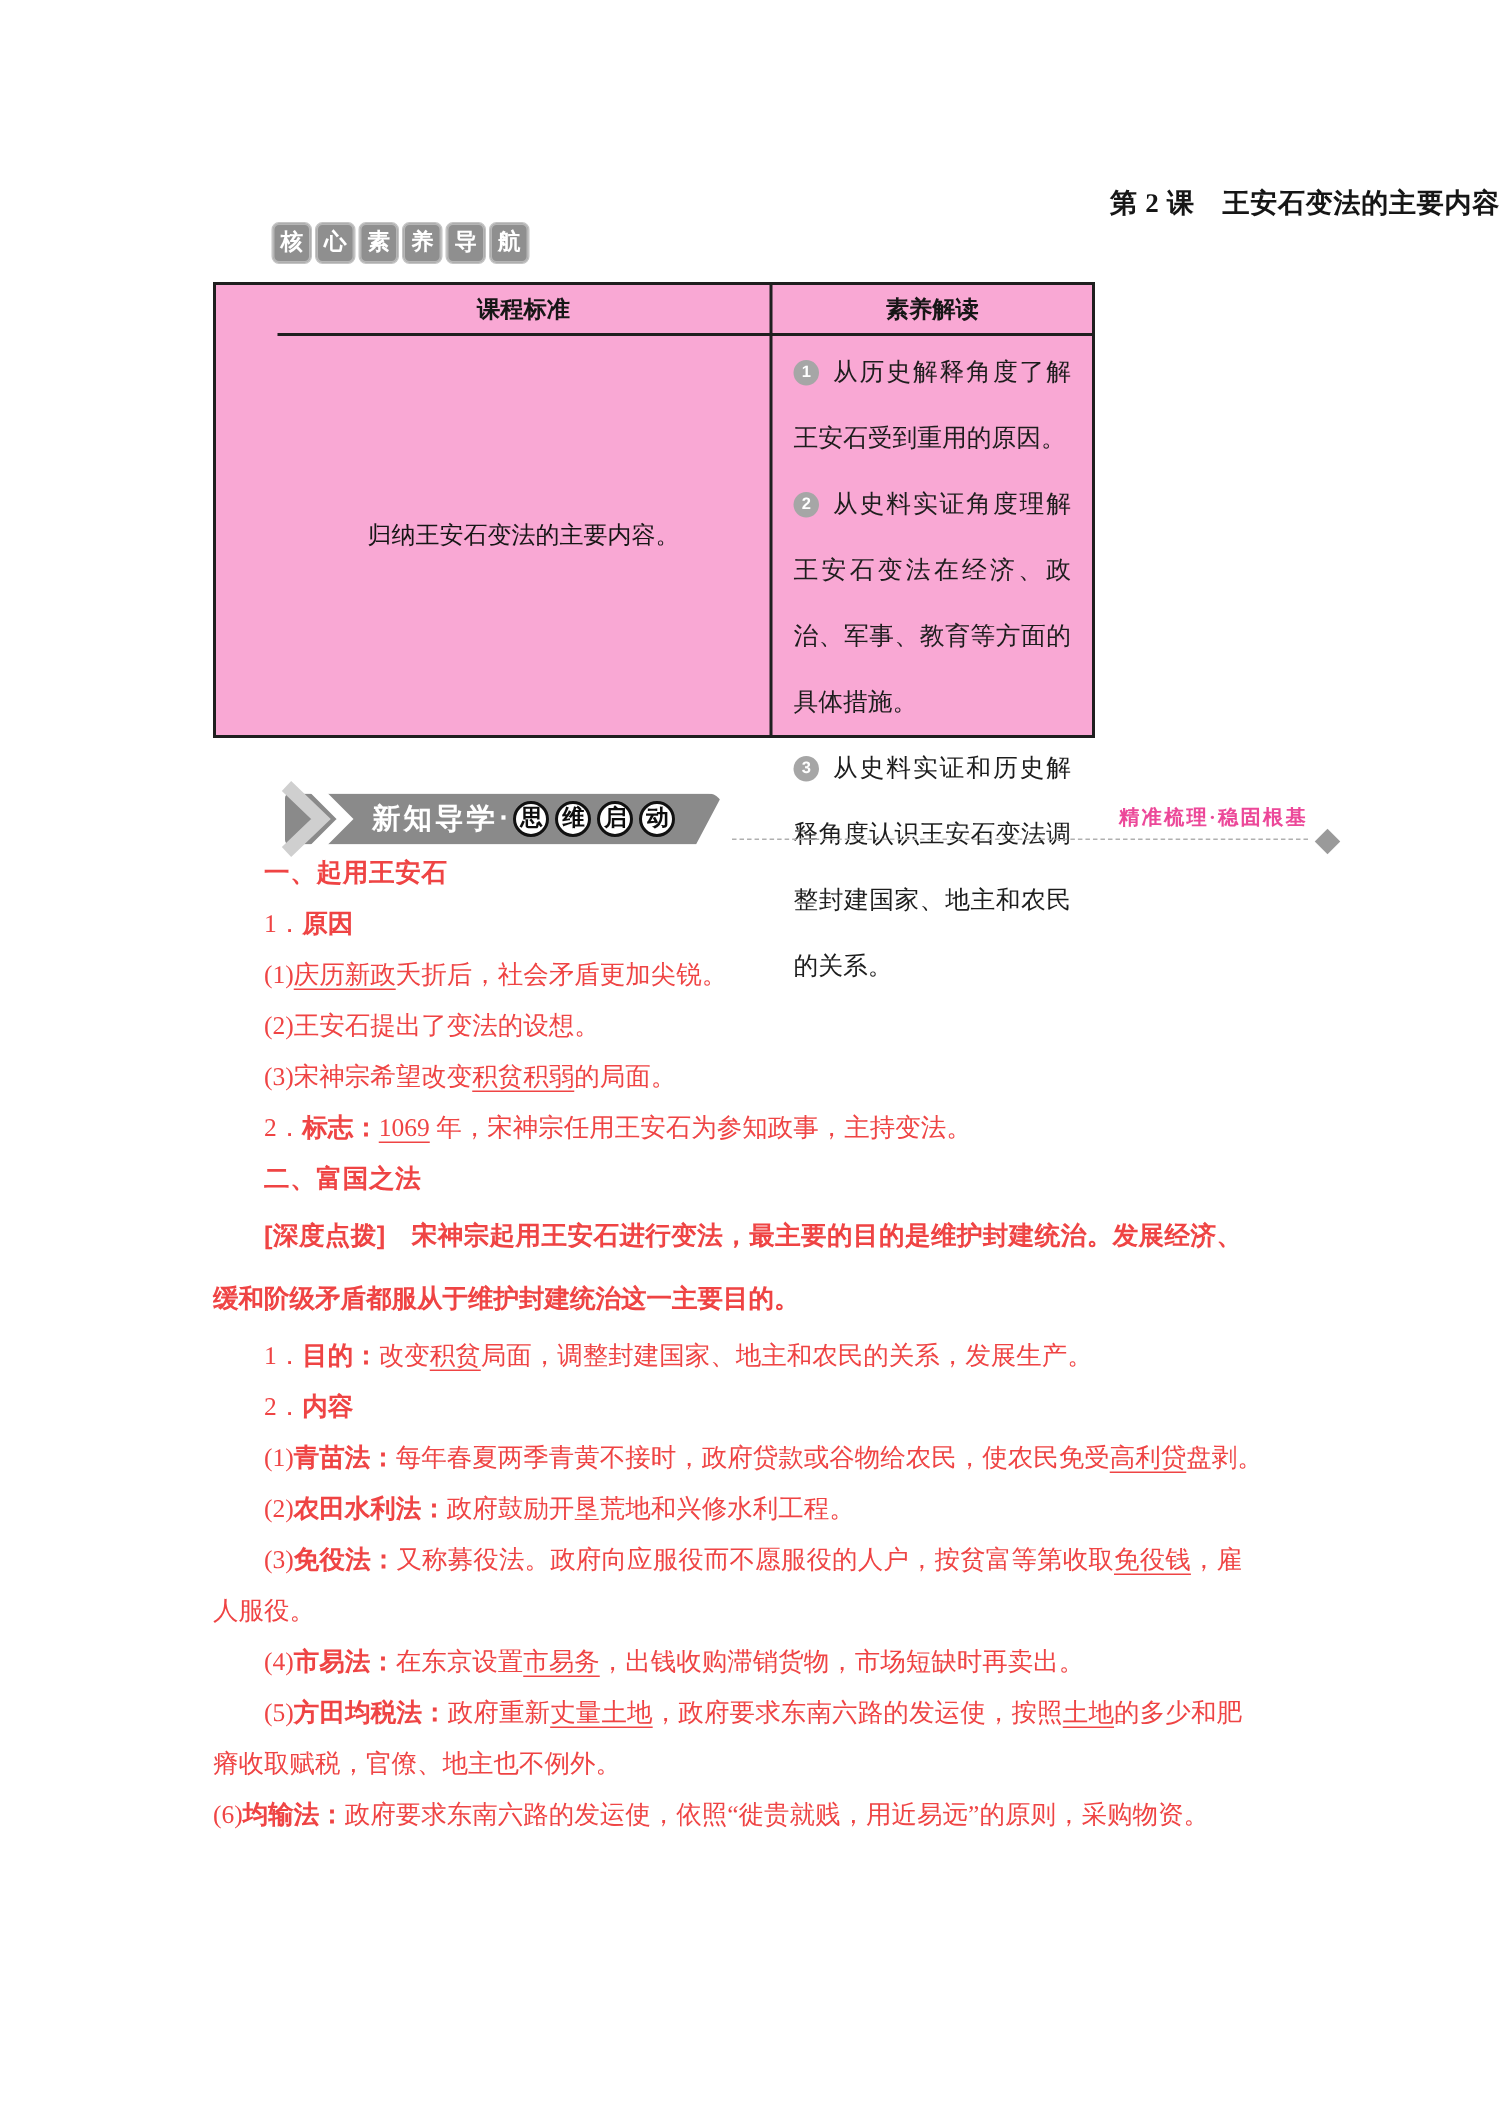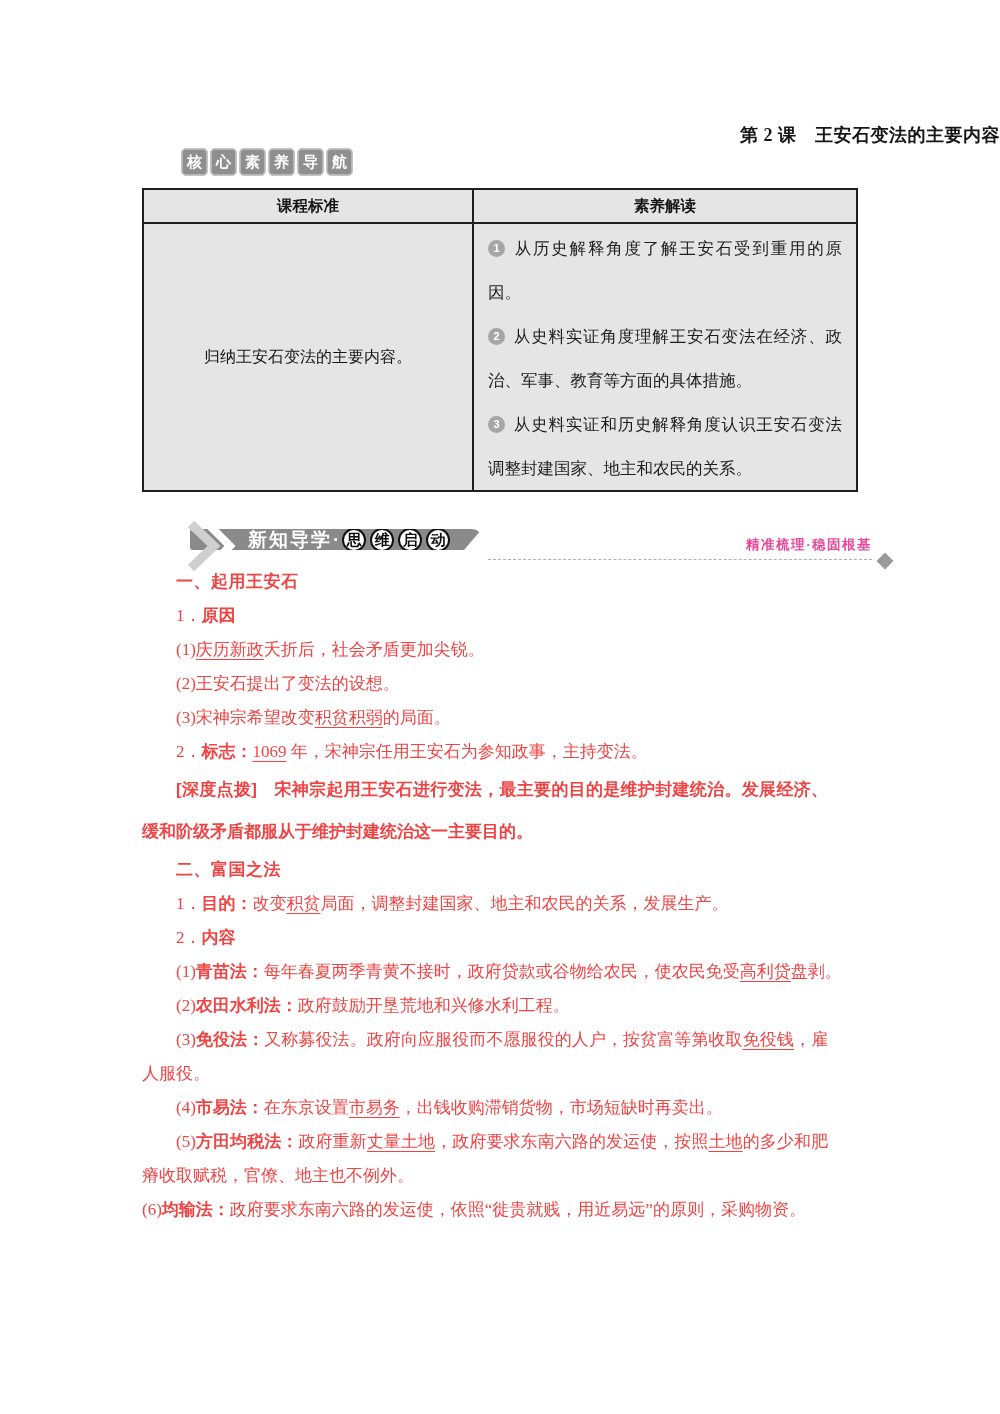--- a/index.html
+++ b/index.html
@@ -18,41 +18,41 @@
 
   
   #badge{position:absolute;left:181px;top:148px;display:flex;gap:2px;}
   .badge-char{display:block;width:25px;height:26px;border-radius:5px;
     background:var(--badge-gray);border:1px solid #c4c4c4;
     box-shadow:inset 0 0 0 1px rgba(255,255,255,.35);
     color:#fff;font-family:var(--sans);font-weight:bold;font-size:15px;
     line-height:26px;text-align:center;}
 
   
-  #std-table{position:absolute;left:142px;top:188px;width:716px;
-    border:2px solid var(--border-black);box-sizing:border-box;background:#e5e5e5;}
+  #std-table{position:absolute;left:142px;top:188px;width:588px;
+    border:2px solid var(--border-black);box-sizing:border-box;background:#f9a8d4;padding-left:41px;}
   .t-head{display:flex;border-bottom:2px solid var(--border-black);height:32px;}
   .t-h1,.t-h2{display:flex;align-items:center;justify-content:center;
     font-family:var(--sans);font-weight:bold;font-size:15.5px;}
   .t-h1{width:330px;border-right:2px solid var(--border-black);box-sizing:border-box;}
   .t-h2{flex:1;text-align:right;}
   .t-body{display:flex;height:266px;}
   .t-c1{width:330px;border-right:2px solid var(--border-black);box-sizing:border-box;
     display:flex;align-items:center;justify-content:center;
     font-family:var(--sans);font-size:16px;}
   .t-c2{flex:1;padding:2px 14px 0 14px;border-radius:16px;}
   .sy-item{margin:0;font-family:var(--sans);font-size:16.5px;line-height:44px;
     text-align:justify;color:#1d1d1d;}
   .circle-num{display:inline-block;width:17px;height:17px;border-radius:50%;
     background:var(--num-gray);color:#fff;font-family:var(--sans);font-weight:bold;
     font-size:11px;line-height:17px;text-align:center;margin-right:8px;
     vertical-align:2px;}
 
   
-  #banner-bar{position:absolute;left:190px;top:529px;width:292px;height:21px;
+  #banner-bar{position:absolute;left:190px;top:529px;width:292px;height:34px;
     background:var(--banner-gray);border-radius:3px 10px 0 3px;
     clip-path:polygon(0 0,100% 0,calc(100% - 18px) 100%,0 100%);
     display:flex;align-items:center;padding-left:58px;box-sizing:border-box;z-index:1;}
   #chevron-svg{position:absolute;left:182px;top:520px;z-index:2;}
   .banner-title{color:#fff;font-family:var(--sans);font-weight:bold;
     font-size:19px;letter-spacing:2px;}
   .banner-sep{color:#fff;font-family:var(--sans);font-weight:bold;font-size:19px;
     margin:0 3px 0 1px;}
   #banner-circles{display:flex;gap:4px;}
   .banner-circle{display:block;width:24px;height:24px;border-radius:50%;
@@ -126,22 +126,22 @@
 <div id="banner-label">精准梳理·稳固根基</div>
 <div id="banner-diamond"></div>
 
 <div id="body-copy">
     <p class="bp h"><span>一、起用王安石</span></p>
     <p class="bp"><span>1．</span><span class="b">原因</span></p>
     <p class="bp"><span>(1)</span><span class="u">庆历新政</span><span>夭折后，社会矛盾更加尖锐。</span></p>
     <p class="bp"><span>(2)王安石提出了变法的设想。</span></p>
     <p class="bp"><span>(3)宋神宗希望改变</span><span class="u">积贫积弱</span><span>的局面。</span></p>
     <p class="bp"><span>2．</span><span class="b">标志：</span><span class="u">1069</span><span> 年，宋神宗任用王安石为参知政事，主持变法。</span></p>
+    <p class="bp h"><span>二、富国之法</span></p>
     <p class="bp dianbo w2"><span>[深度点拨]　宋神宗起用王安石进行变法，最主要的目的是维护封建统治。发展经济、缓和阶级矛盾都服从于维护封建统治这一主要目的。</span></p>
-    <p class="bp h"><span>二、富国之法</span></p>
     <p class="bp"><span>1．</span><span class="b">目的：</span><span>改变</span><span class="u">积贫</span><span>局面，调整封建国家、地主和农民的关系，发展生产。</span></p>
     <p class="bp"><span>2．</span><span class="b">内容</span></p>
     <p class="bp"><span>(1)</span><span class="b">青苗法：</span><span>每年春夏两季青黄不接时，政府贷款或谷物给农民，使农民免受</span><span class="u">高利贷</span><span>盘剥。</span></p>
     <p class="bp"><span>(2)</span><span class="b">农田水利法：</span><span>政府鼓励开垦荒地和兴修水利工程。</span></p>
     <p class="bp w2"><span>(3)</span><span class="b">免役法：</span><span>又称募役法。政府向应服役而不愿服役的人户，按贫富等第收取</span><span class="u">免役钱</span><span>，雇人服役。</span></p>
     <p class="bp"><span>(4)</span><span class="b">市易法：</span><span>在东京设置</span><span class="u">市易务</span><span>，出钱收购滞销货物，市场短缺时再卖出。</span></p>
     <p class="bp w2"><span>(5)</span><span class="b">方田均税法：</span><span>政府重新</span><span class="u">丈量土地</span><span>，政府要求东南六路的发运使，按照</span><span class="u">土地</span><span>的多少和肥瘠收取赋税，官僚、地主也不例外。</span></p>
     <p class="bp noindent"><span>(6)</span><span class="b">均输法：</span><span>政府要求东南六路的发运使，依照“徙贵就贱，用近易远”的原则，采购物资。</span></p>
   </div>
 

